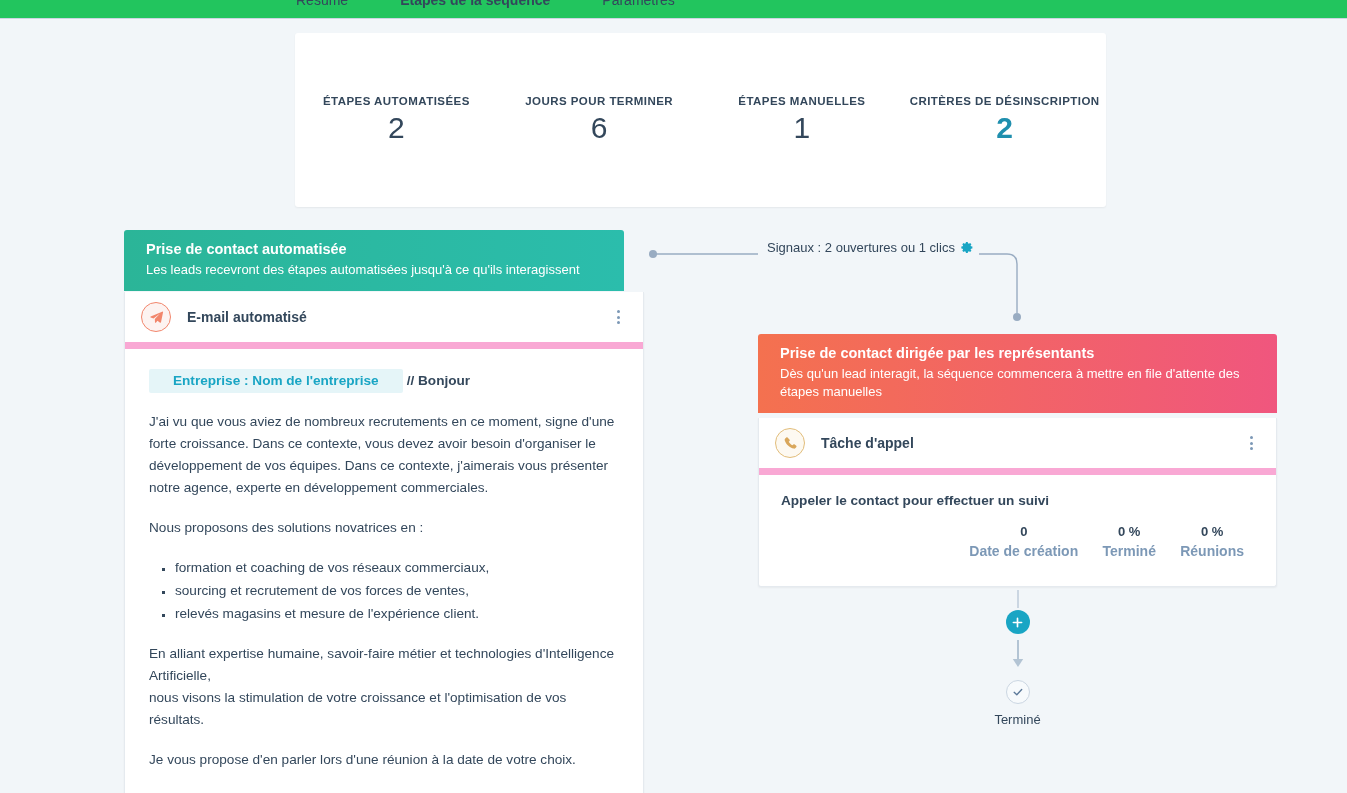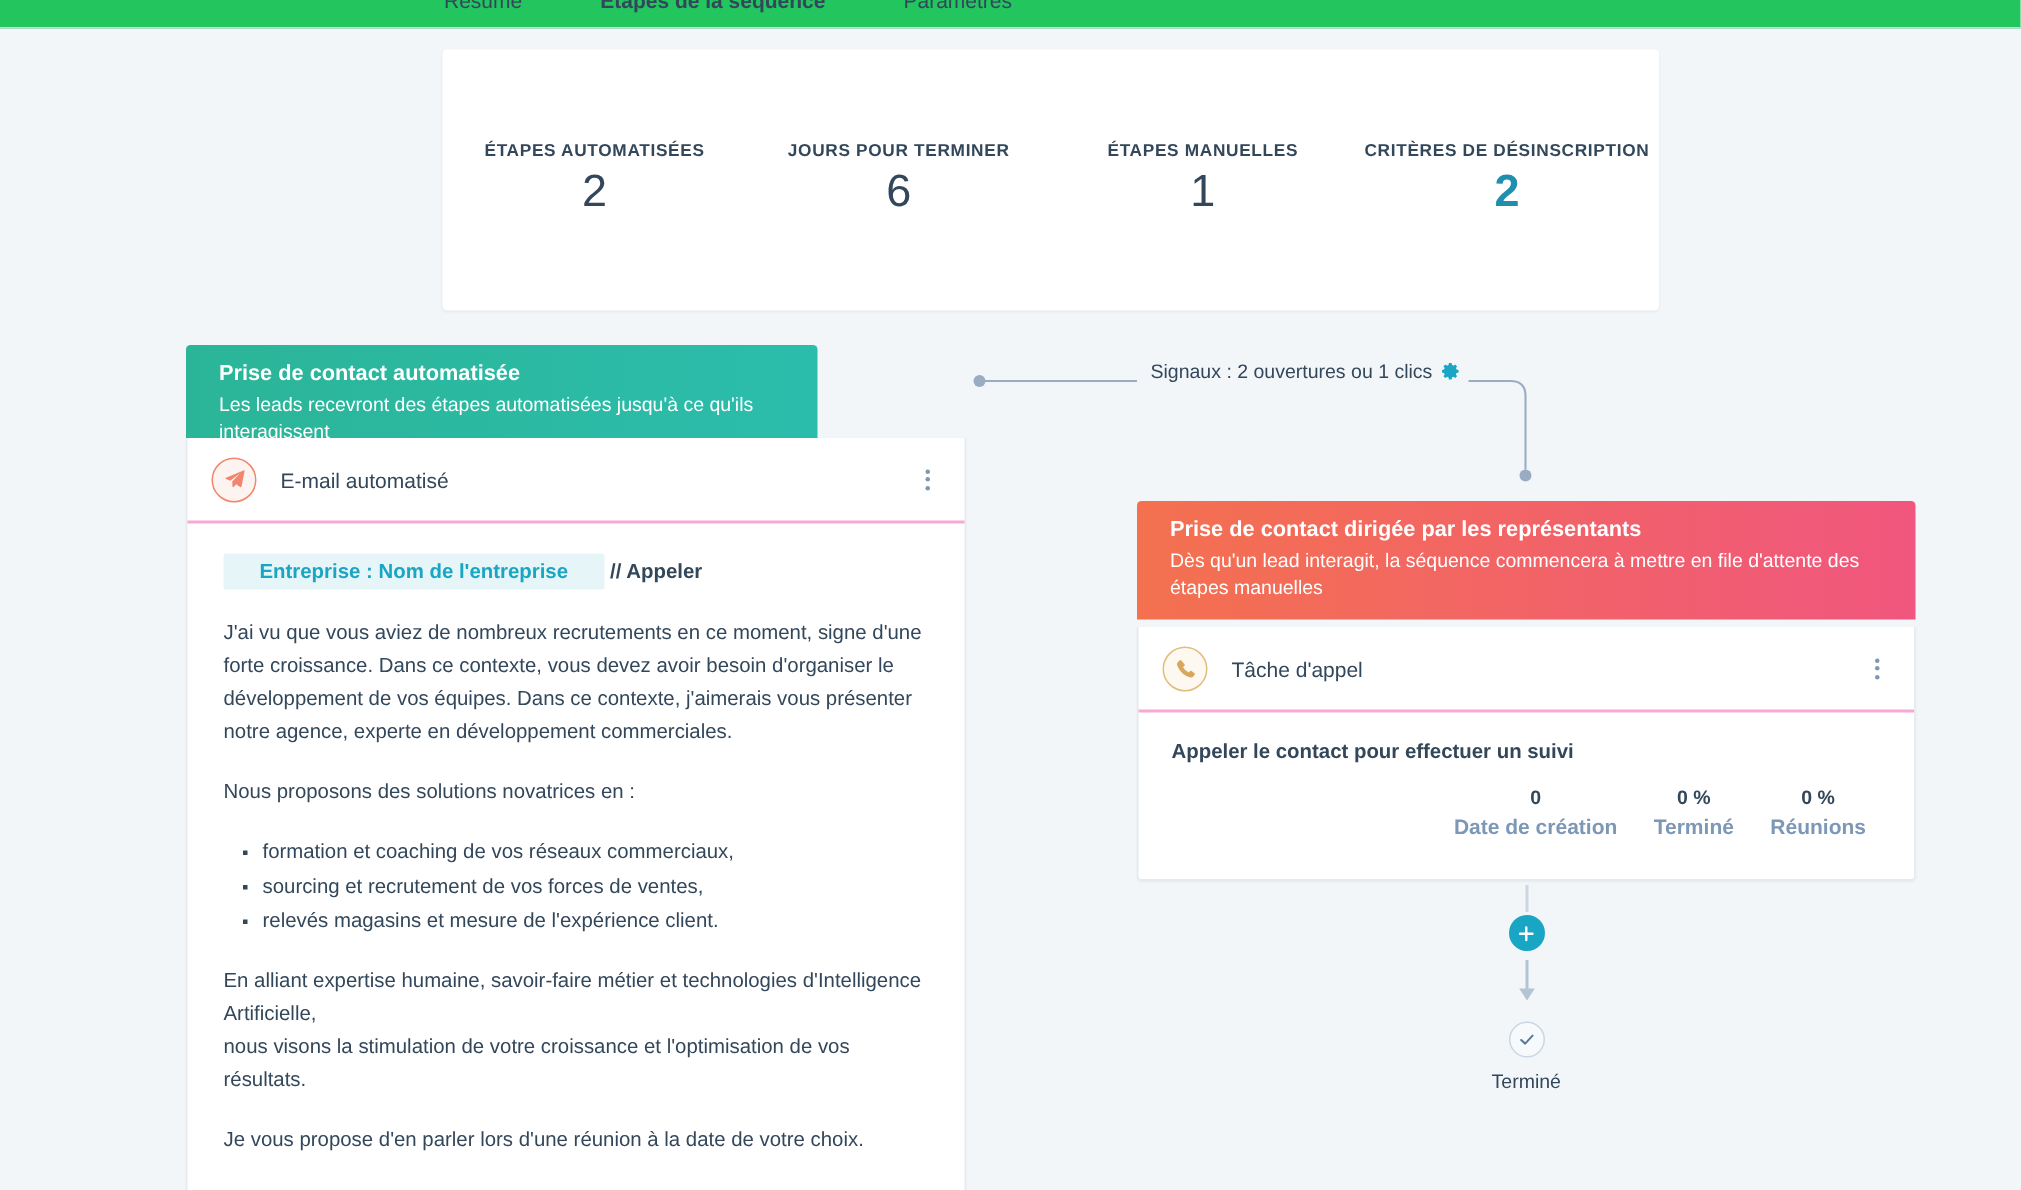--- a/index.html
+++ b/index.html
@@ -61,21 +61,21 @@
   .branch-header{
     position:absolute;
     border-radius:3px 3px 0 0;
     padding:10px 22px 12px 22px;
     color:#fff;
   }
   .branch-title{ font-size:14.5px; font-weight:700; line-height:19px; }
   .branch-sub{ font-size:13px; font-weight:400; line-height:18px; margin-top:2px; }
 
   #auto-header{
-    left:124px; top:230px; width:421px; min-height:52px;
+    left:124px; top:230px; width:500px; min-height:52px;
     background:linear-gradient(90deg,#2bb598 0%,#2bbdac 100%);
   }
   #rep-header{
     left:758px; top:334px; width:519px; min-height:72px;
     background:linear-gradient(90deg,#f4714f 0%,#f0567e 100%);
   }
 
   
   .step-card{
     position:absolute; background:#fff;
@@ -83,21 +83,22 @@
     border-top:none;
     border-radius:0 0 3px 3px;
     box-shadow:0 1px 2px rgba(0,0,0,0.05);
   }
   #email-card{ left:124px; top:292px; width:520px; height:505px; }
   #call-card{ left:758px; top:418px; width:519px; height:169px; }
 
   .step-head{
     display:flex; align-items:center;
     height:57px; padding:0 16px 0 16px;
-    border-bottom:2px solid #f9a8d4;
+    border-bottom:7px solid #f9a8d4;
+    font-weight:bold;
   }
   .step-icon{
     width:30px; height:30px; border-radius:50%;
     display:flex; align-items:center; justify-content:center;
     flex:0 0 auto;
   }
   .step-icon.email{ border:1px solid #f2866c; background:#fdf3f1; }
   .step-icon.call{ border:1px solid #e2bd7a; background:#fdf9f1; }
   .step-title{ margin-left:16px; font-size:14px; color:#33475b; flex:1 1 auto; }
   .kebab{
@@ -212,21 +213,21 @@
     <span class="step-title">E-mail automatisé</span>
     <span class="kebab">
         <i></i>
         <i></i>
         <i></i>
       </span>
   </div>
 
   <div class="email-body">
     <p class="tight">
-      <span class="token">Entreprise : Nom de l'entreprise</span><span class="token-suffix">// Appeler</span>
+      <span class="token">Entreprise : Nom de l'entreprise</span><span class="token-suffix">// Bonjour</span>
     </p>
     <p>J'ai vu que vous aviez de nombreux recrutements en ce moment, signe d'une forte croissance. Dans ce contexte, vous devez avoir besoin d'organiser le développement de vos équipes. Dans ce contexte, j'aimerais vous présenter notre agence, experte en développement commerciales.</p>
     <p>Nous proposons des solutions novatrices en :</p>
     <ul>
       <li>formation et coaching de vos réseaux commerciaux,</li>
       <li>sourcing et recrutement de vos forces de ventes,</li>
       <li>relevés magasins et mesure de l'expérience client.</li>
     </ul>
     <p style="margin-bottom:18px;">
       <span>En alliant expertise humaine, savoir-faire métier et technologies d'Intelligence Artificielle,</span><br>

